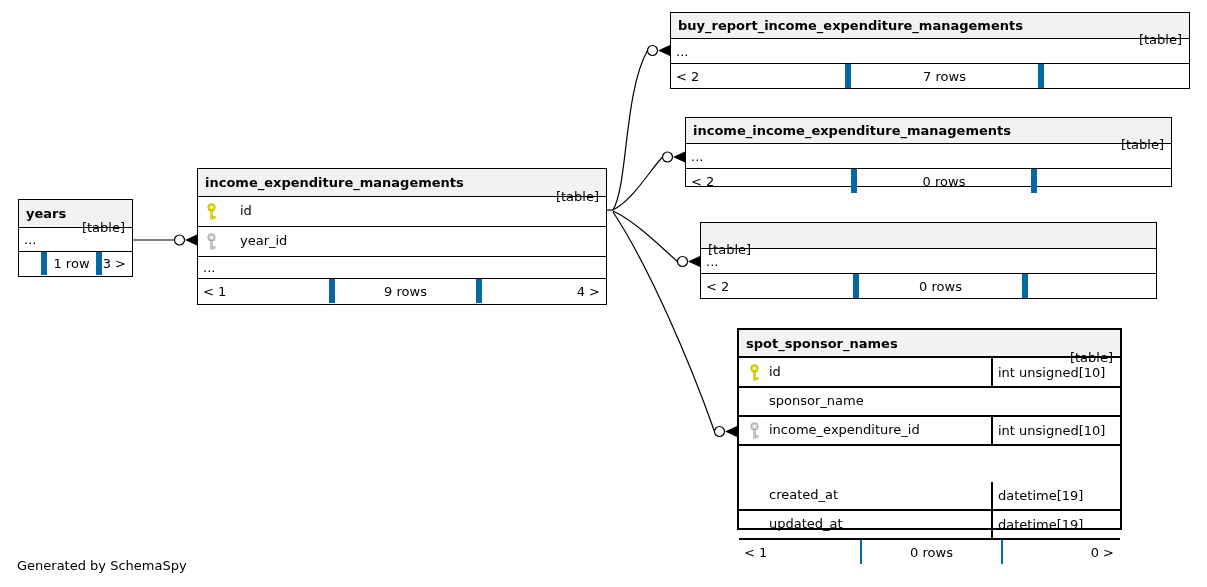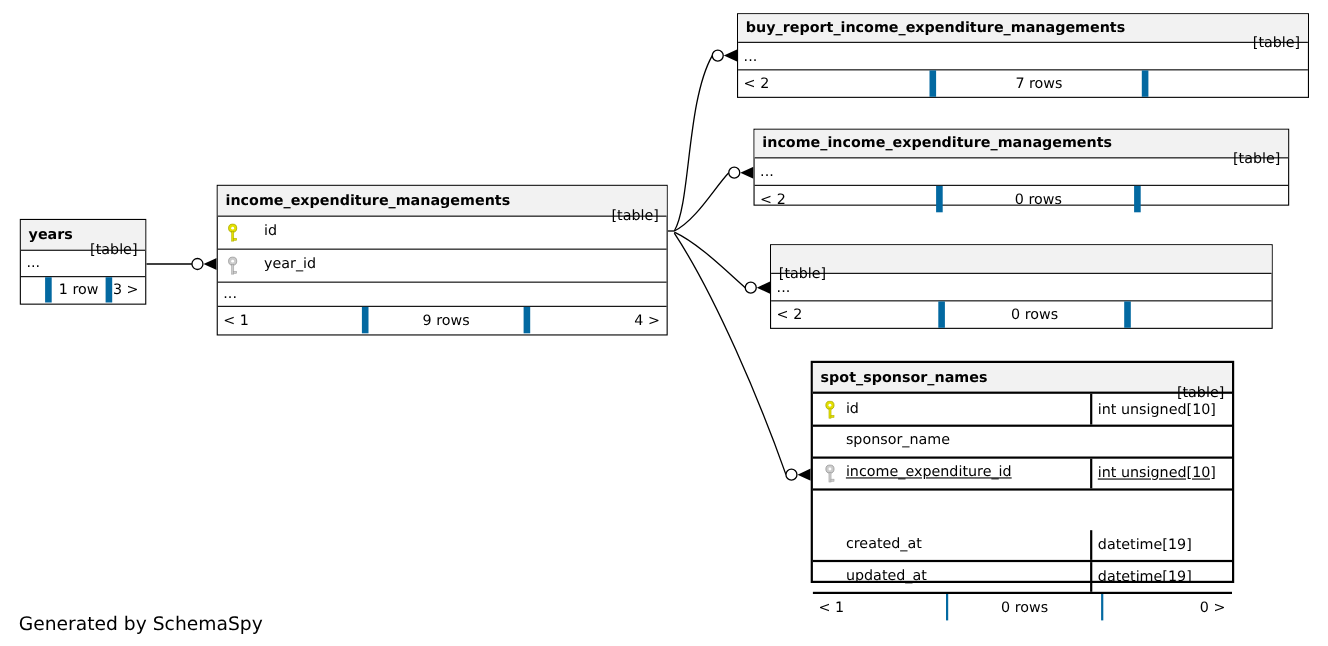--- a/index.html
+++ b/index.html
@@ -38,21 +38,21 @@
     white-space:nowrap;
   }
   .ellipsis-row{padding-left:5px;}
   .footer-row{padding:0;}
   .fcell{height:100%;display:flex;align-items:center;box-sizing:border-box;white-space:nowrap;}
   .fcell.c2,.fcell.c3{border-left:6px solid #0369a1;}
   .emph .fcell.c2,.emph .fcell.c3{border-left-width:2px;}
   .fcell.left{justify-content:flex-start;padding-left:5px;}
   .fcell.center{flex:1;justify-content:center;}
   .fcell.right{justify-content:flex-end;padding-right:6px;}
-  .credit{position:absolute;left:17px;top:558px;font-size:17px;z-index:1;}
+  .credit{position:absolute;left:17px;top:558px;font-size:13px;z-index:1;}
 </style>
 </head>
 <body>
 
 <svg id="edges" width="1207" height="587" viewBox="0 0 1207 587">
   <g stroke="#000" stroke-width="1.2" fill="none">
 
     <path d="M 133 240 L 174.5 240"></path>
 
     <path d="M 607 210 L 613 210"></path>
@@ -196,21 +196,21 @@
       <span class="col-name">id</span>
     </span>
     <span class="col-type">int unsigned[10]</span>
   </div>
   <div class="row" style="height:29px;">
     <span class="col-left">
       <span class="key-slot"></span>
       <span class="col-name">sponsor_name</span>
     </span>
   </div>
-  <div class="row" style="height:29px;text-decoration:underline;">
+  <div class="row" style="height:29px;">
     <span class="col-left">
       <svg class="key-slot" viewBox="0 0 13 17">
         <circle cx="6.5" cy="4.4" r="3.7" fill="#cccccc" stroke="#9e9e9e" stroke-width="0.8"></circle>
         <circle cx="6.5" cy="4.4" r="1.3" fill="#fff"></circle>
         <rect x="5.6" y="7.6" width="1.9" height="8.6" fill="#cccccc" stroke="#9e9e9e" stroke-width="0.5"></rect>
         <rect x="7.4" y="13.6" width="2.8" height="1.9" fill="#cccccc" stroke="#9e9e9e" stroke-width="0.5"></rect>
       </svg>
       <span class="col-name">income_expenditure_id</span>
     </span>
     <span class="col-type">int unsigned[10]</span>

